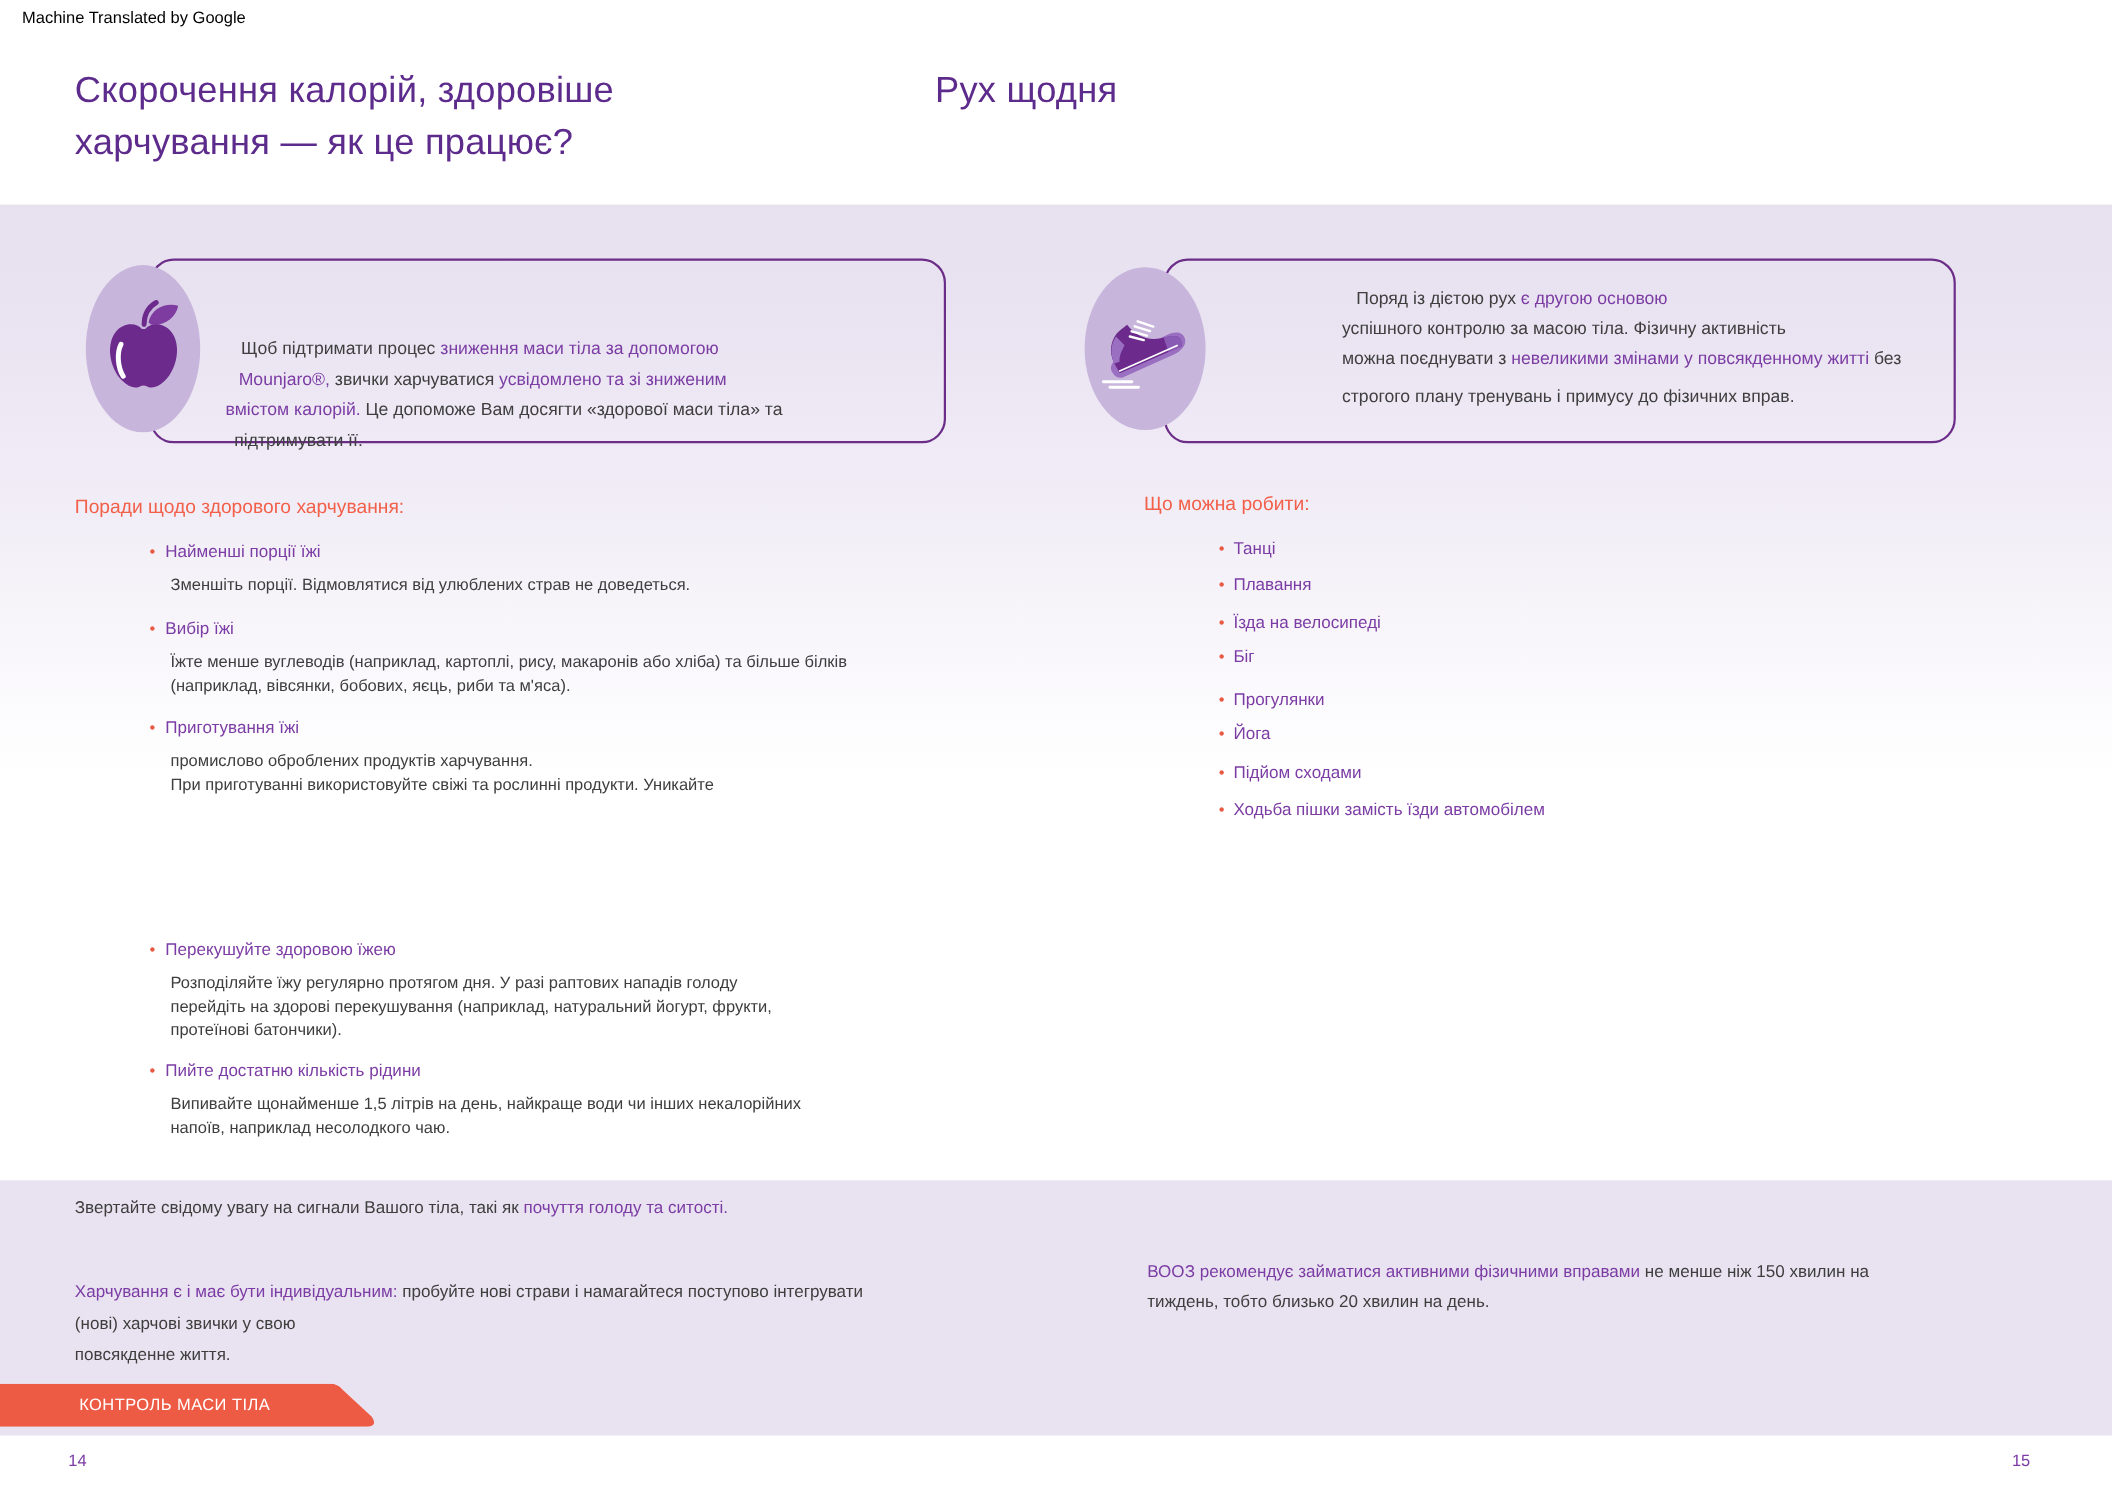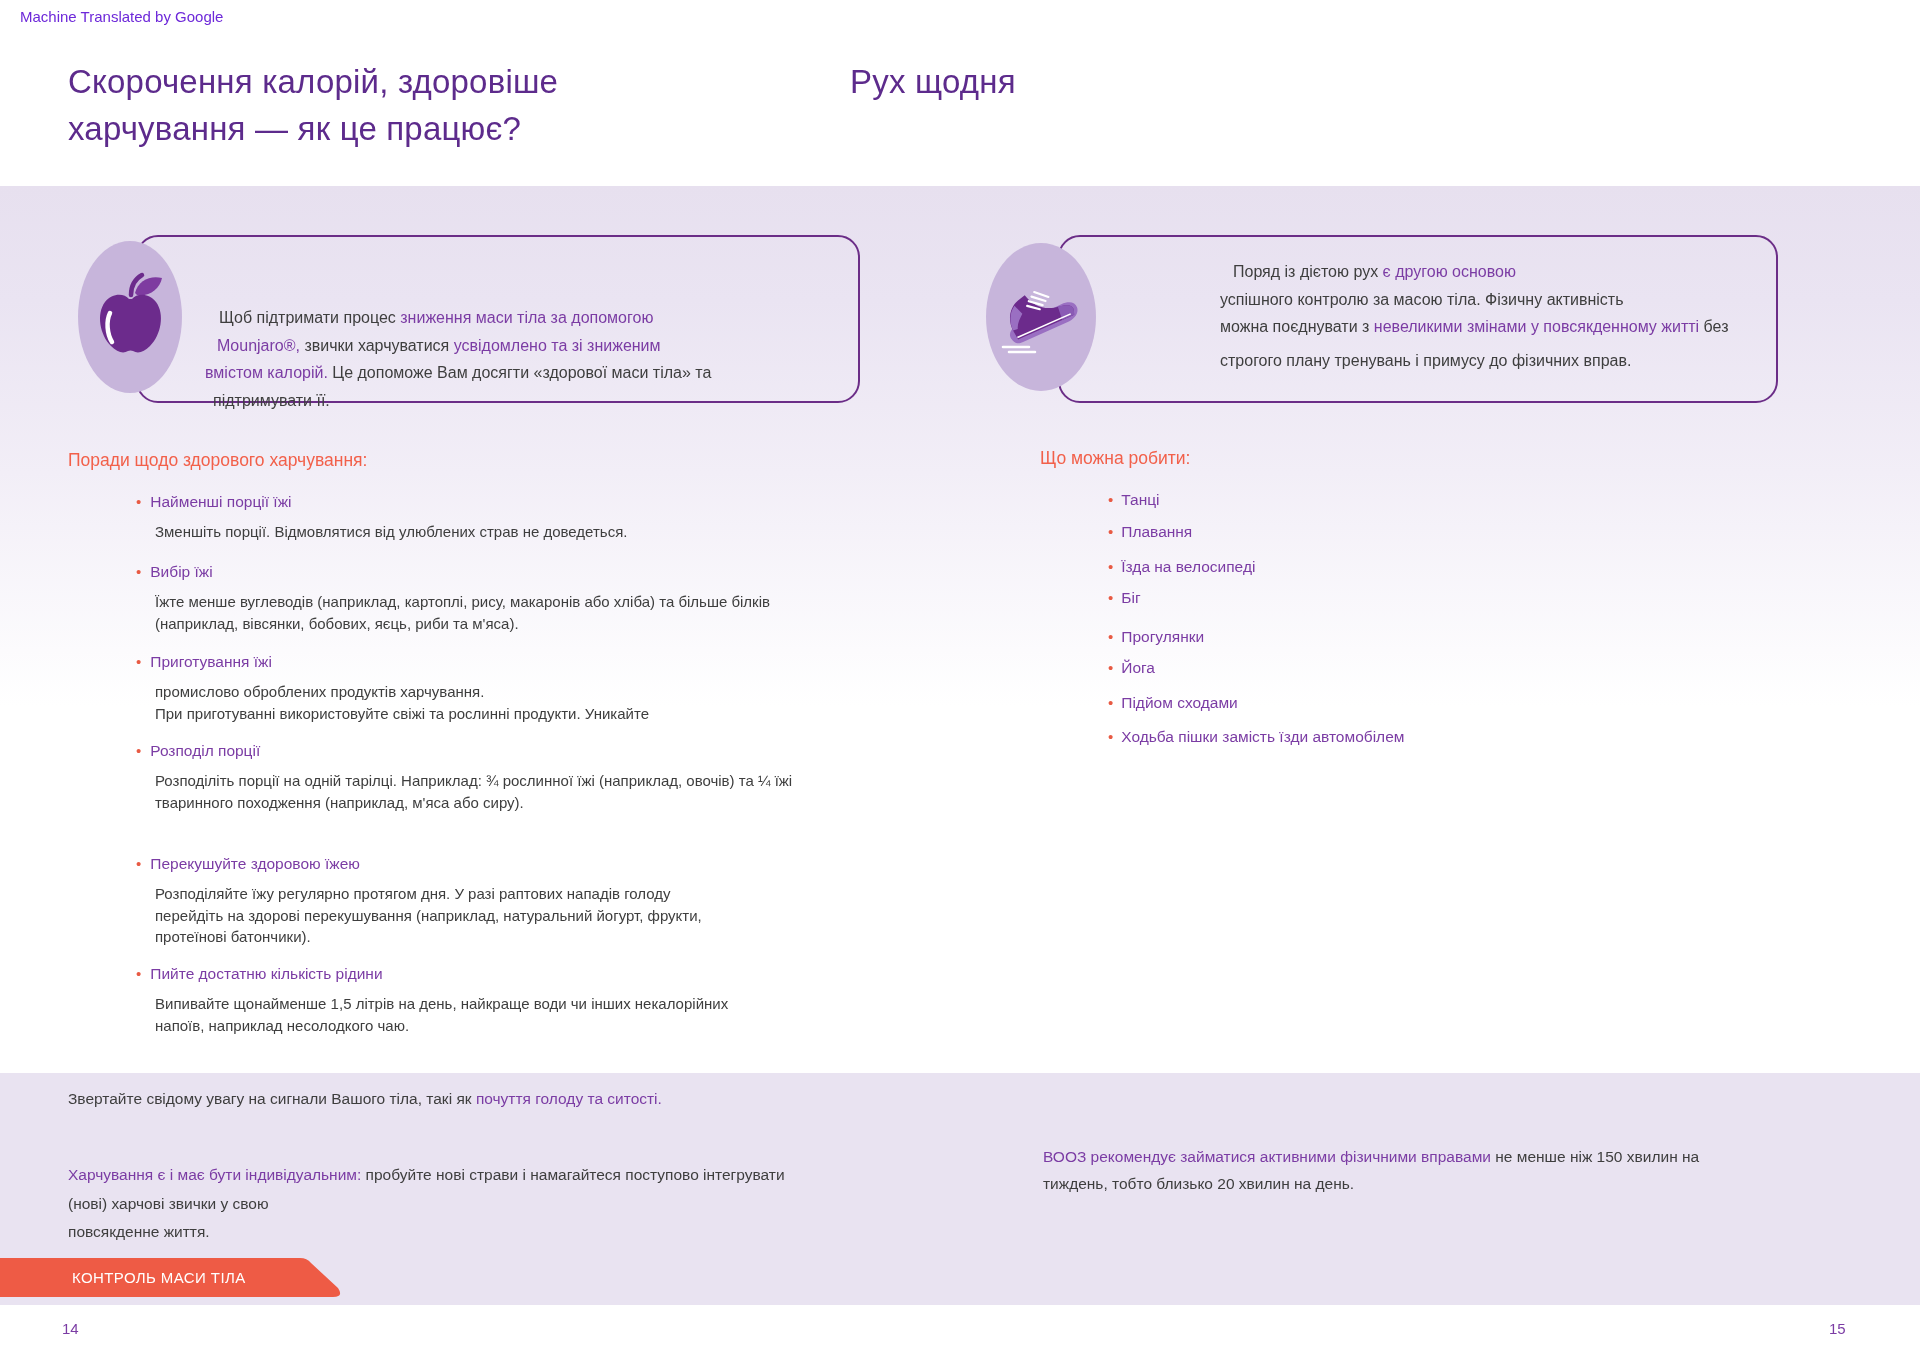--- a/index.html
+++ b/index.html
@@ -10,21 +10,21 @@
   
   .band-top{
     position:absolute;left:0;top:186px;width:1920px;height:520px;
     background:linear-gradient(180deg,#E7E0EF 0%,#EAE4F2 22%,#F2EEF7 55%,#FFFFFF 100%);
   }
   .band-bottom{
     position:absolute;left:0;top:1073px;width:1920px;height:232px;
     background:#E9E3F1;
   }
   
-  .watermark{position:absolute;left:20px;top:8px;font-size:15px;color:#6d28d9;}
+  .watermark{position:absolute;left:20px;top:8px;font-size:15px;color:#000000;}
   
   .heading{position:absolute;font-size:33px;line-height:47px;color:#5D2B8C;font-weight:400;letter-spacing:.2px;}
   .heading-left{left:68px;top:58px;}
   .heading-right{left:850px;top:58px;}
   
   .box{position:absolute;top:235px;height:168px;border:2.5px solid #6B2D87;border-radius:22px;background:transparent;box-sizing:border-box;}
   .box-left{left:136px;width:724px;}
   .box-right{left:1058px;width:720px;}
   .badge{position:absolute;background:#C7B5DB;border-radius:50%;display:flex;align-items:center;justify-content:center;}
   .badge-left{left:78px;top:241px;width:104px;height:152px;}
@@ -135,25 +135,20 @@
   <div class="tip tip1">
     <div class="lblline"><span class="dot">•</span><span>Вибір їжі</span></div>
     <div class="dl">Їжте менше вуглеводів (наприклад, картоплі, рису, макаронів або хліба) та більше білків</div>
     <div class="dl">(наприклад, вівсянки, бобових, яєць, риби та м'яса).</div>
   </div>
   <div class="tip tip2">
     <div class="lblline"><span class="dot">•</span><span>Приготування їжі</span></div>
     <div class="dl">промислово оброблених продуктів харчування.</div>
     <div class="dl">При приготуванні використовуйте свіжі та рослинні продукти. Уникайте</div>
   </div>
-  <div class="tip tip3">
-    <div class="lblline"><span class="dot">•</span><span>Розподіл порції</span></div>
-    <div class="dl">Розподіліть порції на одній тарілці. Наприклад: ¾ рослинної їжі (наприклад, овочів) та ¼ їжі</div>
-    <div class="dl">тваринного походження (наприклад, м'яса або сиру).</div>
-  </div>
   <div class="tip tip4">
     <div class="lblline"><span class="dot">•</span><span>Перекушуйте здоровою їжею</span></div>
     <div class="dl">Розподіляйте їжу регулярно протягом дня. У разі раптових нападів голоду</div>
     <div class="dl">перейдіть на здорові перекушування (наприклад, натуральний йогурт, фрукти,</div>
     <div class="dl">протеїнові батончики).</div>
   </div>
   <div class="tip tip5">
     <div class="lblline"><span class="dot">•</span><span>Пийте достатню кількість рідини</span></div>
     <div class="dl">Випивайте щонайменше 1,5 літрів на день, найкраще води чи інших некалорійних</div>
     <div class="dl">напоїв, наприклад несолодкого чаю.</div>

